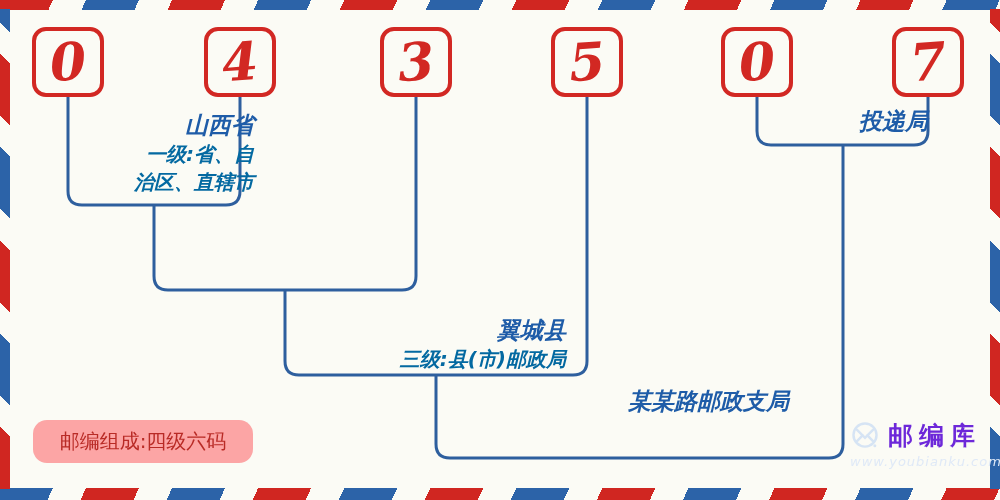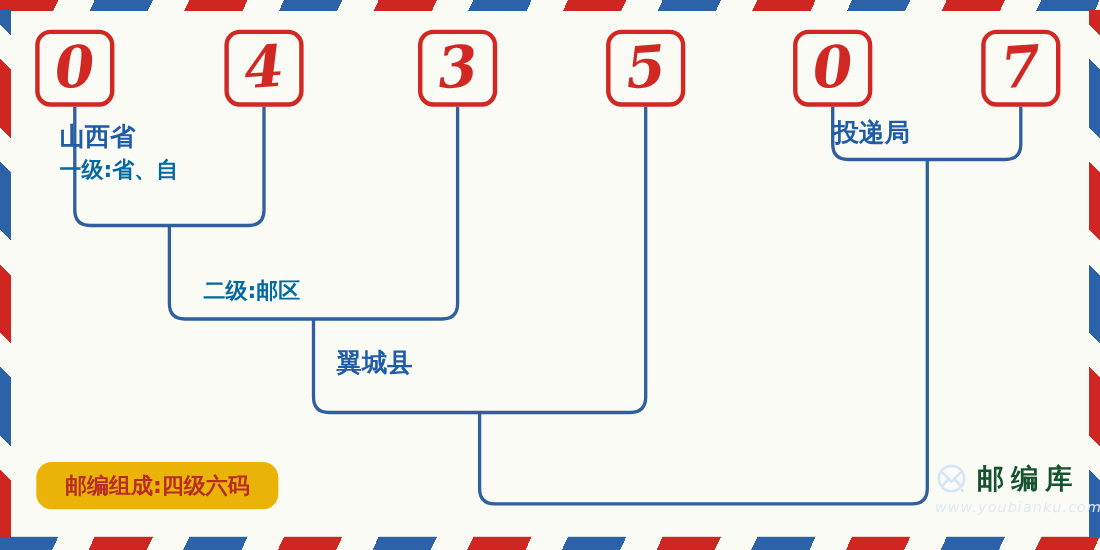--- a/index.html
+++ b/index.html
@@ -26,39 +26,39 @@
     background:#fbfbf5;
   }
   .digit{
     font-family:"DejaVu Serif","Liberation Serif",serif;
     font-style:italic;font-weight:bold;font-size:52px;line-height:1;
     color:#d22823;transform:rotate(-4deg);
   }
   
   svg.connectors{position:absolute;left:0;top:0;pointer-events:none;}
   
-  .level{position:absolute;text-align:left;}
+  .level{position:absolute;text-align:right;font-style:italic;}
   .place{display:block;font-weight:bold;font-size:23px;line-height:30px;color:#1e5ca8;}
   .desc{display:block;font-weight:bold;font-size:20px;line-height:28px;color:#0369a1;}
   .lv1{left:54px;top:110px;width:200px;}
   .lv2{left:185px;top:250px;width:200px;}
   .lv3{left:306px;top:303px;width:260px;margin-top:12px;}
   .lv4{left:489px;top:386px;width:300px;}
   .lv5{left:758px;top:106px;width:170px;}
   
   .badge{
     position:absolute;left:33px;top:420px;width:220px;height:43px;
-    background:#eab308;border-radius:14px;
+    background:#fca5a5;border-radius:14px;
     display:flex;align-items:center;justify-content:center;
-    font-weight:bold;font-size:20px;color:#b92b26;
+    font-weight:normal;font-size:20px;color:#b92b26;
   }
   
   .watermark{position:absolute;left:850px;top:419px;width:140px;color:#d6e4f4;}
   .wm-row{display:flex;align-items:center;gap:8px;}
-  .wm-brand{font-weight:bold;font-size:25px;letter-spacing:6px;white-space:nowrap;color:#14532d;}
+  .wm-brand{font-weight:bold;font-size:25px;letter-spacing:6px;white-space:nowrap;color:#6d28d9;}
   .wm-url{font-size:13px;letter-spacing:1px;margin-top:2px;color:#dfe9f7;white-space:nowrap;font-style:italic;}
 </style>
 </head>
 <body>
 
 <div class="stage">
 
   <div class="strip strip-top"></div>
   <div class="strip strip-bottom"></div>
   <div class="strip strip-left"></div>
@@ -89,31 +89,31 @@
       <path d="M154 205 L154 276 Q154 290 168 290 L402 290 Q416 290 416 276 L416 97"></path>
       <path d="M285 290 L285 361 Q285 375 299 375 L573 375 Q587 375 587 361 L587 97"></path>
       <path d="M436 375 L436 444 Q436 458 450 458 L829 458 Q843 458 843 444 L843 145"></path>
       <path d="M757 97 L757 131 Q757 145 771 145 L914 145 Q928 145 928 131 L928 97"></path>
     </g>
   </svg>
 
   <div class="level lv1">
     <span class="place">山西省</span>
     <span class="desc">一级:省、自</span>
+    <span class="desc">治区、直辖市</span>
   </div>
 
-  <div class="level lv2">
-    <span class="desc">二级:邮区</span>
-  </div>
 
   <div class="level lv3">
     <span class="place">翼城县</span>
+    <span class="desc">三级:县(市)邮政局</span>
   </div>
 
   <div class="level lv4">
+    <span class="place">某某路邮政支局</span>
   </div>
 
   <div class="level lv5">
     <span class="place">投递局</span>
   </div>
 
   <div class="badge">
     <span>邮编组成:四级六码</span>
   </div>
 

